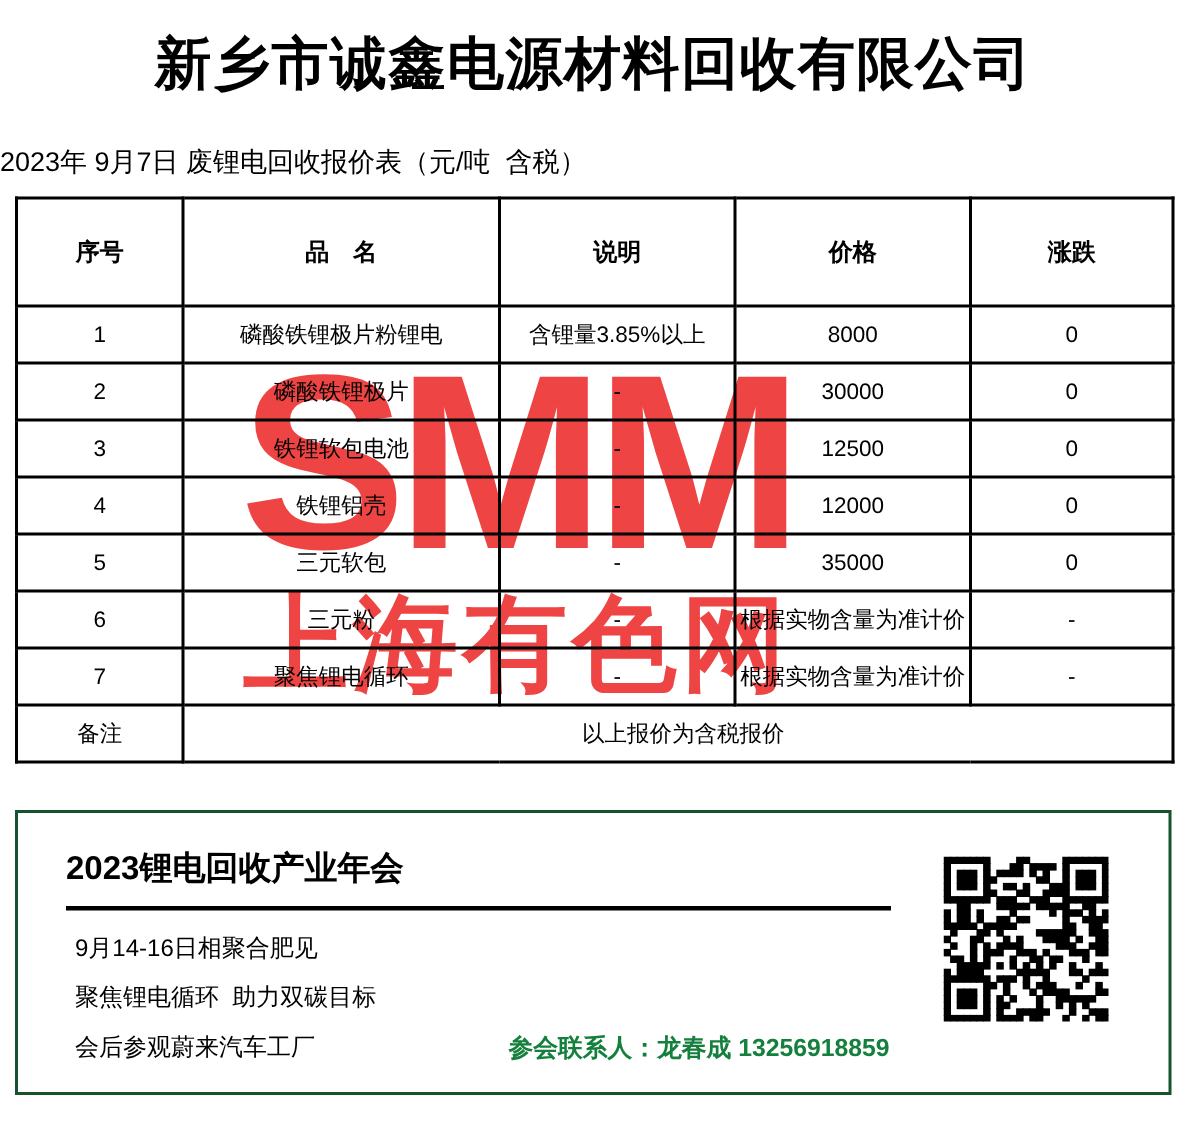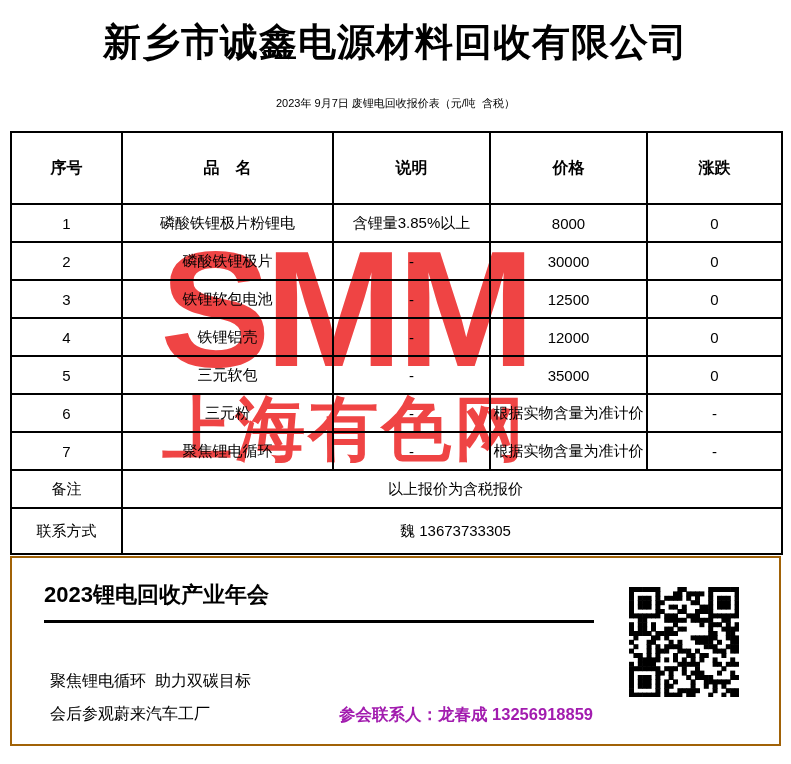--- a/index.html
+++ b/index.html
@@ -2,41 +2,41 @@
 <html><head>
 <meta charset="utf-8">
 <style>
   *{margin:0;padding:0;box-sizing:border-box}
   html,body{background:#fff}
   body{width:791px;height:764px;font-family:"Liberation Sans","DejaVu Sans",sans-serif;color:#000}
   .page{position:relative;width:791px;height:764px;overflow:hidden;background:#fff}
 
   .title{position:absolute;top:17px;left:0;width:100%;text-align:center;
          font-size:38px;font-weight:bold;letter-spacing:1px;white-space:pre}
-  .subtitle{position:absolute;top:96px;left:0;width:100%;text-align:center;
-            font-size:11px;white-space:pre}
+  .subtitle{position:absolute;top:96px;left:0;width:100%;text-align:left;
+            font-size:18px;white-space:pre}
 
   table.price{position:absolute;left:10px;top:131px;width:771px;
               border-collapse:collapse;table-layout:fixed;background:transparent}
   table.price td{border:2px solid #000;text-align:center;font-size:15px;padding:0;
                  overflow:hidden;white-space:pre}
   tr.hdr td{height:72px;font-weight:bold;font-size:16px}
   tr.data td{height:38px}
   td.name,td.desc{font-weight:normal}
   td.small{font-size:13px;font-weight:normal}
   tr.meta td{height:38px}
   tr.contactrow td{height:46px}
   td.val{text-align:right;padding-left:7px !important}
 
   .watermark{position:absolute;left:160px;top:226px;z-index:5;pointer-events:none;
              mix-blend-mode:multiply;font-weight:bold;line-height:1;text-align:center}
   .wm1{font-size:166px;letter-spacing:-6px;display:block}
   .wm2{font-size:70px;letter-spacing:3px;display:block;margin-top:2px}
 
-  .footer{position:absolute;left:10px;top:556px;width:771px;height:190px;border:2px solid #a16207;background:#fff}
+  .footer{position:absolute;left:10px;top:540px;width:771px;height:190px;border:2px solid #14532d;background:#fff}
   .f-head{position:absolute;left:32px;top:22px;font-size:22px;font-weight:bold;white-space:pre}
   .f-rule{position:absolute;left:32px;top:62px;width:550px;height:3px;background:#000}
   .f-item{position:absolute;left:38px;font-size:16px;white-space:pre}
   .f-item.l1{top:80px}.f-item.l2{top:113px}.f-item.l3{top:146px}
   .f-red{position:absolute;left:327px;top:146px;font-size:16.5px;font-weight:bold;white-space:pre}
   .qr{position:absolute;left:617px;top:29px;width:110px;height:110px}
   .qr-cap{position:absolute;left:598px;top:143px;width:150px;text-align:center;font-size:15px;white-space:pre}
 </style>
 </head>
 <body>
@@ -108,38 +108,35 @@
         <td>7</td>
         <td class="name">聚焦锂电循环</td>
         <td class="desc">-</td>
         <td class="small">根据实物含量为准计价</td>
         <td>-</td>
       </tr>
       <tr class="meta">
         <td>备注</td>
         <td class="val" colspan="4">以上报价为含税报价</td>
       </tr>
-      <tr class="meta contactrow">
-        <td>联系方式</td>
-        <td class="val" colspan="4">魏 13673733305</td>
-      </tr>
     </tbody>
   </table>
 
   <div class="watermark" style="color: #ef4444;">
     <span class="wm1">SMM</span>
     <span class="wm2">上海有色网</span>
   </div>
 
   <div class="footer">
     <div class="f-head">2023锂电回收产业年会</div>
     <div class="f-rule"></div>
+    <div class="f-item l1">9月14-16日相聚合肥见</div>
     <div class="f-item l2">聚焦锂电循环  助力双碳目标</div>
     <div class="f-item l3">会后参观蔚来汽车工厂</div>
-    <div class="f-red" style="color: #a21caf;">参会联系人：龙春成 13256918859</div>
+    <div class="f-red" style="color: #15803d;">参会联系人：龙春成 13256918859</div>
     <div class="qr"><svg width="110" height="110">
           <rect x="0.00" y="0.00" width="5" height="5" fill="#000"></rect>
           <rect x="4.40" y="0.00" width="5" height="5" fill="#000"></rect>
           <rect x="8.80" y="0.00" width="5" height="5" fill="#000"></rect>
           <rect x="13.20" y="0.00" width="5" height="5" fill="#000"></rect>
           <rect x="17.60" y="0.00" width="5" height="5" fill="#000"></rect>
           <rect x="22.00" y="0.00" width="5" height="5" fill="#000"></rect>
           <rect x="26.40" y="0.00" width="5" height="5" fill="#000"></rect>
           <rect x="48.40" y="0.00" width="5" height="5" fill="#000"></rect>
           <rect x="52.80" y="0.00" width="5" height="5" fill="#000"></rect>

